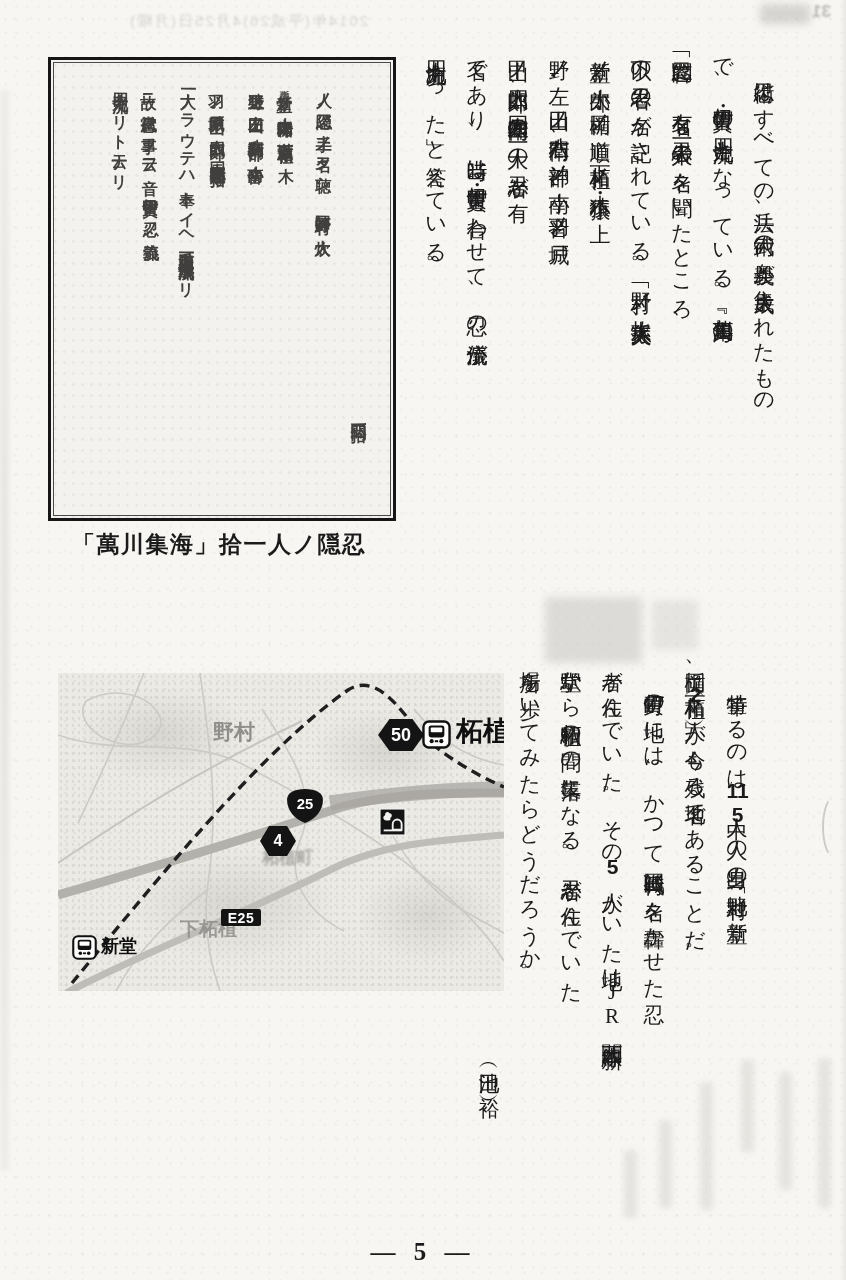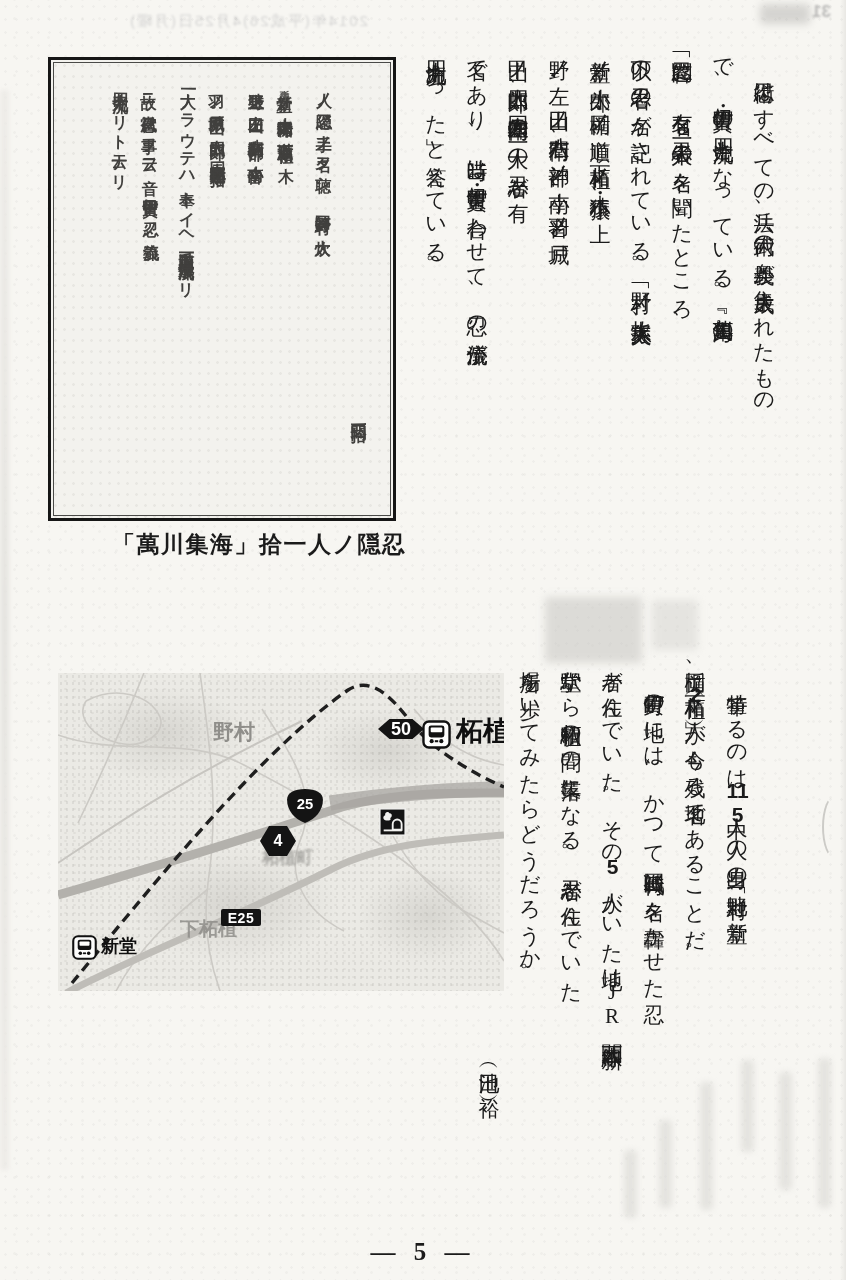--- a/index.html
+++ b/index.html
@@ -40,21 +40,21 @@
   .photo-frame{left:48px;top:57px;width:342px;height:458px;border:3px solid #161616;background:#f3f2ee;
     background-image:radial-gradient(rgba(80,78,72,.07) 1px, transparent 1.5px);background-size:9px 11px;overflow:hidden;}
   .photo-inner{position:absolute;inset:2px;border:1px solid #4a4a48;}
   .hw{position:absolute;inset:6px;padding:14px 14px 6px 6px;writing-mode:vertical-rl;
     font-size:16px;line-height:34px;letter-spacing:1.2px;color:#2e2d2b;font-weight:600;opacity:.9;}
   .hw-col{margin:0;}
   .hw-col:nth-child(odd){transform:rotate(-1.1deg) translateY(2px);}
   .hw-col:nth-child(even){transform:rotate(.7deg);}
   .hw-col:first-child{padding-top:330px;}
   .small{font-size:10px;letter-spacing:.2px;opacity:.85;}
-  .caption{left:72px;top:529px;font-family:"Liberation Sans",sans-serif;font-weight:700;font-size:23px;letter-spacing:1.5px;margin-left:40px;}
+  .caption{left:72px;top:529px;font-family:"Liberation Sans",sans-serif;font-weight:700;font-size:23px;letter-spacing:1.5px;}
   
   .map{left:58px;top:673px;width:446px;height:318px;overflow:hidden;
     background-color:#ebeae5;
     background-image:
       radial-gradient(rgba(90,88,82,.10) 1px, transparent 1.3px),
       radial-gradient(rgba(90,88,82,.08) 1px, transparent 1.5px);
     background-size:6px 7px,9px 8px;background-position:0 0,3px 4px;text-align:center;}
   .map-blob{position:absolute;border-radius:50%;background:radial-gradient(closest-side,rgba(118,116,110,.17),transparent);}
   .map svg.roads{position:absolute;inset:0;}
   .map-label{position:absolute;font-family:"Liberation Sans",sans-serif;white-space:nowrap;}
@@ -135,21 +135,21 @@
       <path d="M 0,222 C 90,196 180,168 284,134 C 340,118 410,120 446,120" fill="none" stroke="#b3b1ac" stroke-width="9"></path>
       <path d="M 272,130 C 330,121 400,116 446,116" fill="none" stroke="#a8a6a1" stroke-width="15" opacity=".75"></path>
 
       <path d="M 14,310 C 90,218 200,80 290,17 C 312,3 332,22 352,48 C 375,78 418,102 446,114" fill="none" stroke="#1f1f1f" stroke-width="3.4" stroke-dasharray="10 6"></path>
     </svg>
 
     <div class="map-label lbl-gray" style="left:155px;top:45px;font-size:21px;">野村</div>
     <div class="map-label lbl-gray" style="left:122px;top:243px;font-size:19px;opacity:.85;">下柘植</div>
     <div class="map-label lbl-gray" style="left:204px;top:173px;font-size:17px;opacity:.7;filter:blur(.8px);">柘植町</div>
 
-    <div class="hex" style="left:320px;top:46px;width:46px;height:20px;font-size:18px;">
+    <div class="hex" style="left:320px;top:46px;width:46px;height:32px;font-size:18px;">
       <span>50</span>
     </div>
     <svg class="icon-box" style="left:228px;top:115px;" width="38" height="36" viewBox="0 0 36 34">
       <path d="M18,1 C28,1 35,4.5 35,11 C35,21 28,29.5 18,33 C8,29.5 1,21 1,11 C1,4.5 8,1 18,1 Z" fill="#141414"></path>
       <text x="18" y="19.5" text-anchor="middle" fill="#ffffff" font-size="14" font-weight="bold" font-family="Liberation Sans, sans-serif">25</text>
     </svg>
     <div class="hex" style="left:202px;top:153px;width:36px;height:30px;font-size:16px;">
       <span>4</span>
     </div>
     <div class="e25" style="left:163px;top:236px;width:40px;height:17px;font-size:14px;letter-spacing:.5px;">

